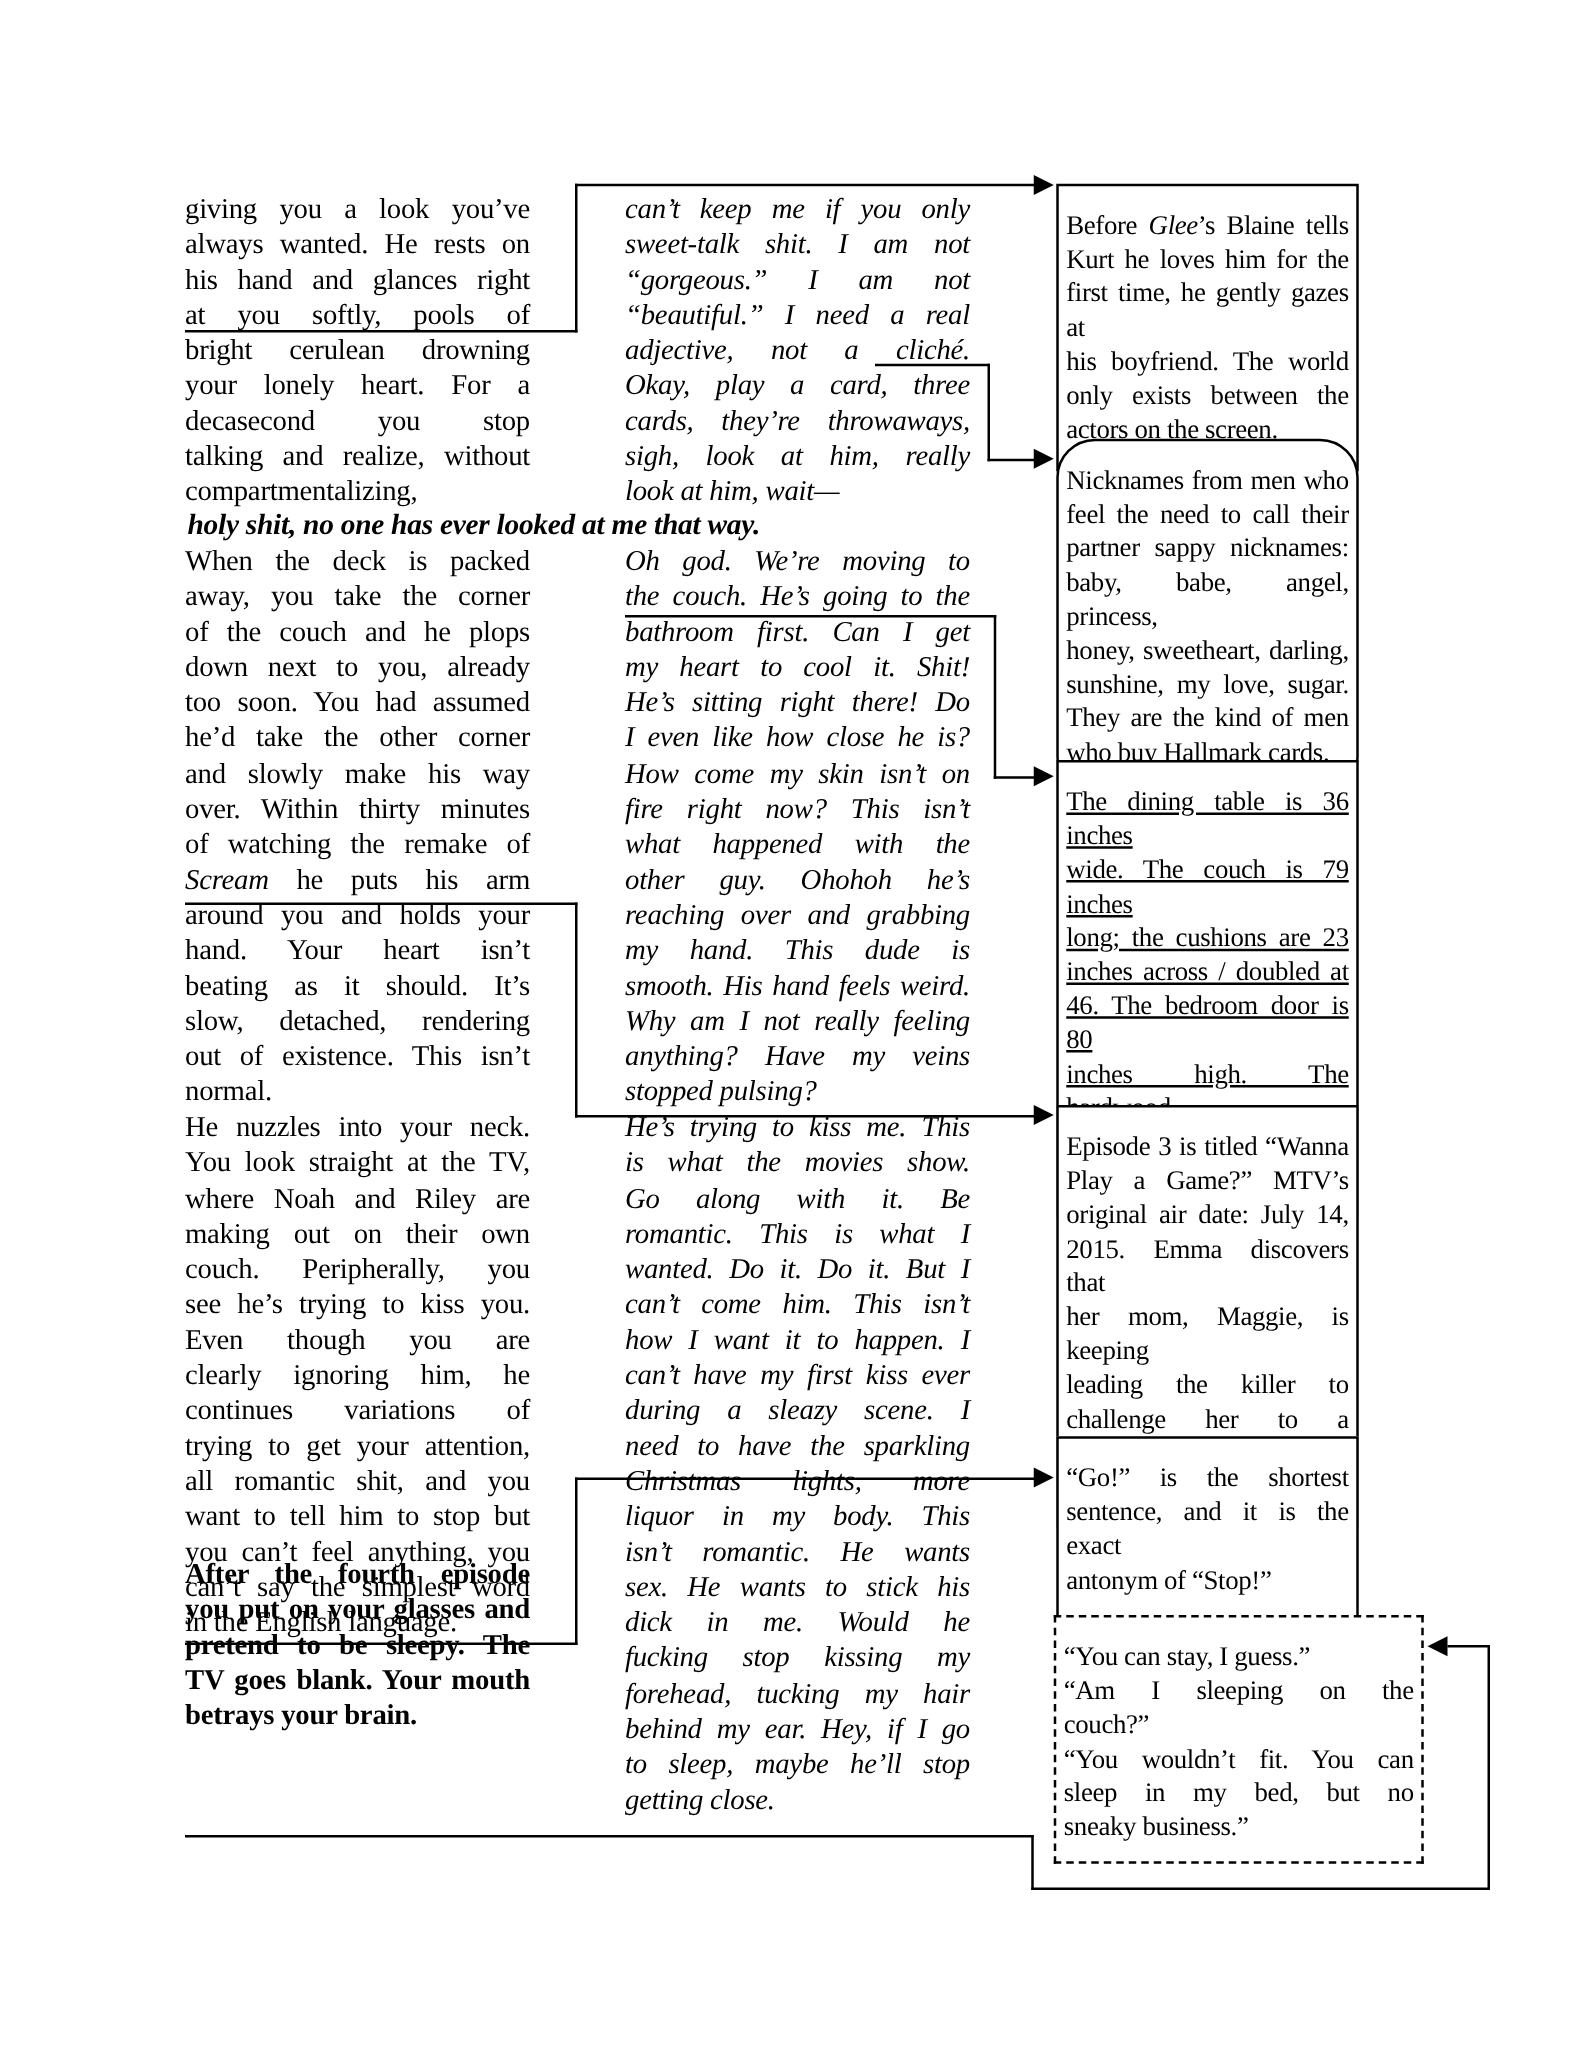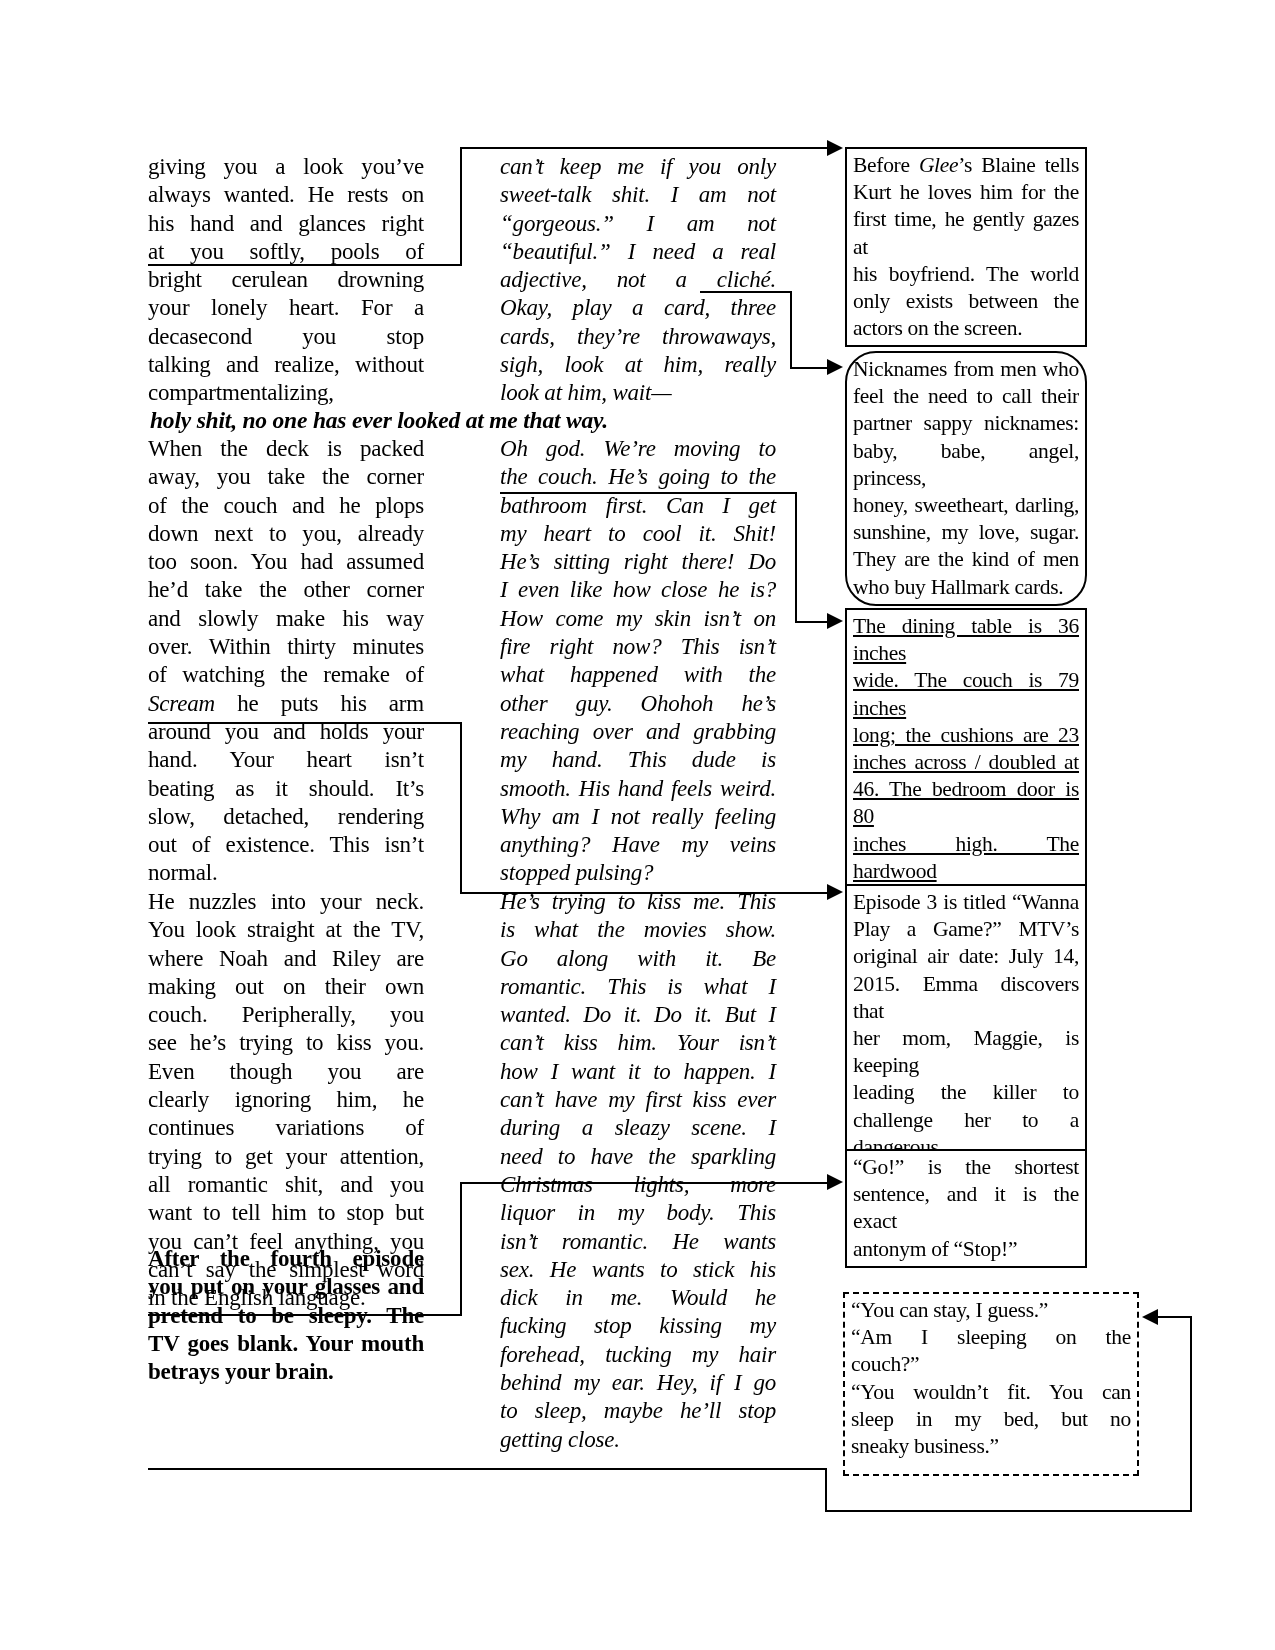--- a/index.html
+++ b/index.html
@@ -5,21 +5,21 @@
   html,body{margin:0;padding:0;background:#fff;}
   #page{position:relative;width:1275px;height:1650px;background:#ffffff;
         font-family:"Liberation Serif","DejaVu Serif",serif;color:#000;overflow:hidden;}
   .para{position:absolute;}
   .line{font-size:23px;line-height:28.3px;letter-spacing:-0.2px;
         text-align:justify;text-align-last:justify;white-space:normal;}
   .line.last{text-align-last:left;}
   .ital .line{font-style:italic;}
   .interject{position:absolute;font-weight:bold;font-style:italic;font-size:23.5px;
              text-align:left;letter-spacing:-0.2px;}
-  .abox{position:absolute;border:2px solid #000;padding:3px 6px;background:#fff;box-sizing:border-box;}
+  .abox{position:absolute;border:2px solid #000;padding:18px 6px;background:#fff;box-sizing:border-box;}
   .abox .line{font-size:21.5px;line-height:27.2px;letter-spacing:-0.3px;}
   .abox.dashed{border-style:dashed;padding-bottom:14px;}
   .cline{position:absolute;background:#000;}
   .arr{position:absolute;width:0;height:0;border-top:8px solid transparent;border-bottom:8px solid transparent;}
   .arr.r{border-left:16px solid #000;}
   .arr.l{border-right:16px solid #000;}
   i{font-style:italic;}
 </style>
 </head>
 <body>
@@ -141,21 +141,21 @@
       <div class="line">Why am I not really feeling</div>
       <div class="line">anything? Have my veins</div>
       <div class="line last">stopped pulsing?</div>
     </div>
     <div class="para ital" style="left: 500px; top: 888px; width: 276px;">
       <div class="line">He’s trying to kiss me. This</div>
       <div class="line">is what the movies show.</div>
       <div class="line">Go along with it. Be</div>
       <div class="line">romantic. This is what I</div>
       <div class="line">wanted. Do it. Do it. But I</div>
-      <div class="line">can’t kiss him. Your isn’t</div>
+      <div class="line">can’t come him. This isn’t</div>
       <div class="line">how I want it to happen. I</div>
       <div class="line">can’t have my first kiss ever</div>
       <div class="line">during a sleazy scene. I</div>
       <div class="line">need to have the sparkling</div>
       <div class="line">Christmas lights, more</div>
       <div class="line">liquor in my body. This</div>
       <div class="line">isn’t romantic. He wants</div>
       <div class="line">sex. He wants to stick his</div>
       <div class="line">dick in me. Would he</div>
       <div class="line">fucking stop kissing my</div>

